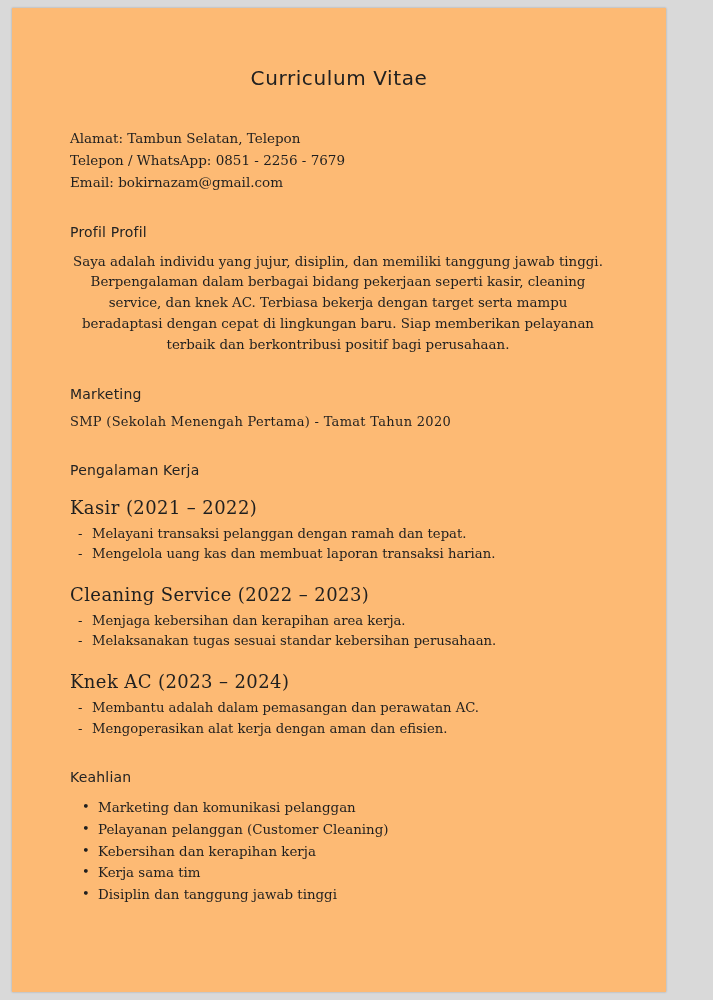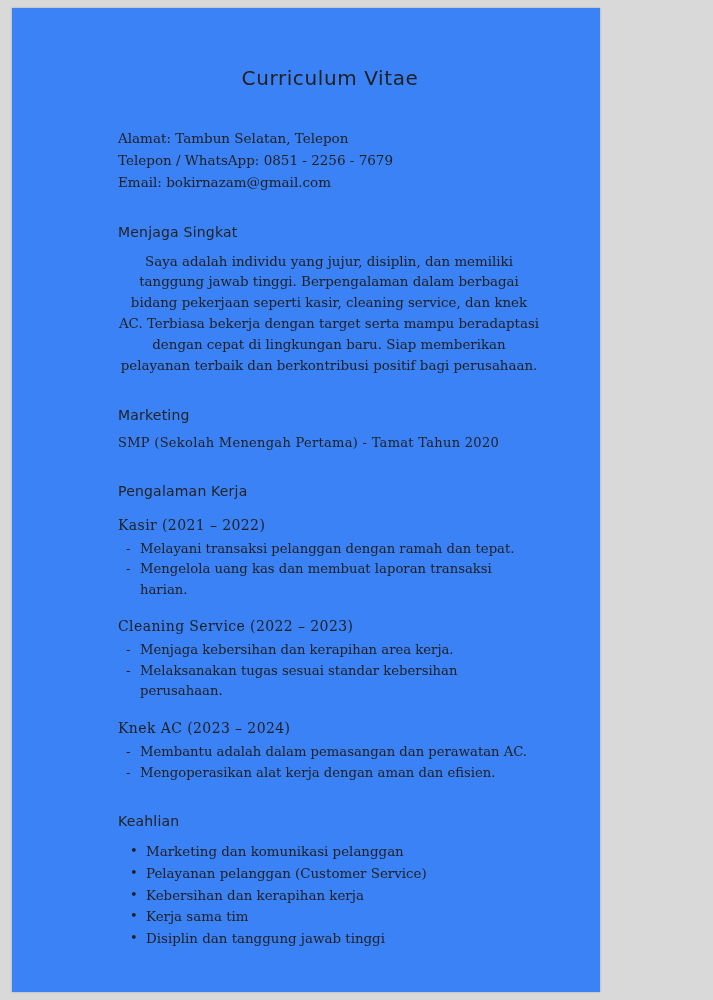--- a/index.html
+++ b/index.html
@@ -10,26 +10,25 @@
   body {
     width: 713px;
     height: 1000px;
     overflow: hidden;
     font-family: "DejaVu Serif", serif;
   }
   .page {
     position: absolute;
     left: 12px;
     top: 8px;
-    width: 588px;
+    width: 654px;
     height: 984px;
-    background: #3b82f6;
+    background: #fdba74;
     box-sizing: border-box;
     box-shadow: 0 0 2px rgba(0,0,0,0.25);
-    padding-left: 48px;
   }
   .doc-title {
     text-align: center;
     font-family: "DejaVu Sans", sans-serif;
     font-size: 20px;
     letter-spacing: 0.6px;
     color: #202020;
     margin: 58px 0 0 0;
     font-weight: normal;
   }
@@ -68,21 +67,21 @@
     letter-spacing: 0.3px;
     margin: 0;
   }
   .job {
     margin-top: 16px;
   }
   .job:first-child {
     margin-top: 0;
   }
   .job-title {
-    font-size: 14px;
+    font-size: 18px;
     line-height: 1.5;
     color: #1f1f1f;
     letter-spacing: 0.4px;
     margin: 16px 0 3px 0;
   }
   .dash-list {
     list-style: none;
     margin: 0;
     padding: 0 0 0 8px;
   }
@@ -133,21 +132,21 @@
   <h1 class="doc-title">Curriculum Vitae</h1>
 
   <div class="content">
 
     <div class="ident">
       <div>Alamat: Tambun Selatan, Telepon</div>
       <div>Telepon / WhatsApp: 0851 - 2256 - 7679</div>
       <div>Email: bokirnazam@gmail.com</div>
     </div>
 
-    <h2 class="section-heading">Menjaga Singkat</h2>
+    <h2 class="section-heading">Profil Profil</h2>
     <p class="paragraph">Saya adalah individu yang jujur, disiplin, dan memiliki tanggung jawab tinggi. Berpengalaman dalam berbagai bidang pekerjaan seperti kasir, cleaning service, dan knek AC. Terbiasa bekerja dengan target serta mampu beradaptasi dengan cepat di lingkungan baru. Siap memberikan pelayanan terbaik dan berkontribusi positif bagi perusahaan.</p>
 
     <h2 class="section-heading">Marketing</h2>
     <div class="edu-wrap">
       <p class="plain-line">SMP (Sekolah Menengah Pertama)  -  Tamat Tahun 2020</p>
     </div>
 
     <h2 class="section-heading">Pengalaman Kerja</h2>
     <div class="jobs-wrap">
 
@@ -174,21 +173,21 @@
           <li><span class="dash">-</span><span>Mengoperasikan alat kerja dengan aman dan efisien.</span></li>
         </ul>
       </div>
 
     </div>
 
     <h2 class="section-heading">Keahlian</h2>
     <div class="skills-wrap">
       <ul class="bullet-list">
         <li><span class="bullet">•</span><span>Marketing dan komunikasi pelanggan</span></li>
-        <li><span class="bullet">•</span><span>Pelayanan pelanggan (Customer Service)</span></li>
+        <li><span class="bullet">•</span><span>Pelayanan pelanggan (Customer Cleaning)</span></li>
         <li><span class="bullet">•</span><span>Kebersihan dan kerapihan kerja</span></li>
         <li><span class="bullet">•</span><span>Kerja sama tim</span></li>
         <li><span class="bullet">•</span><span>Disiplin dan tanggung jawab tinggi</span></li>
       </ul>
     </div>
 
   </div>
 </div>
 
 </body></html>

